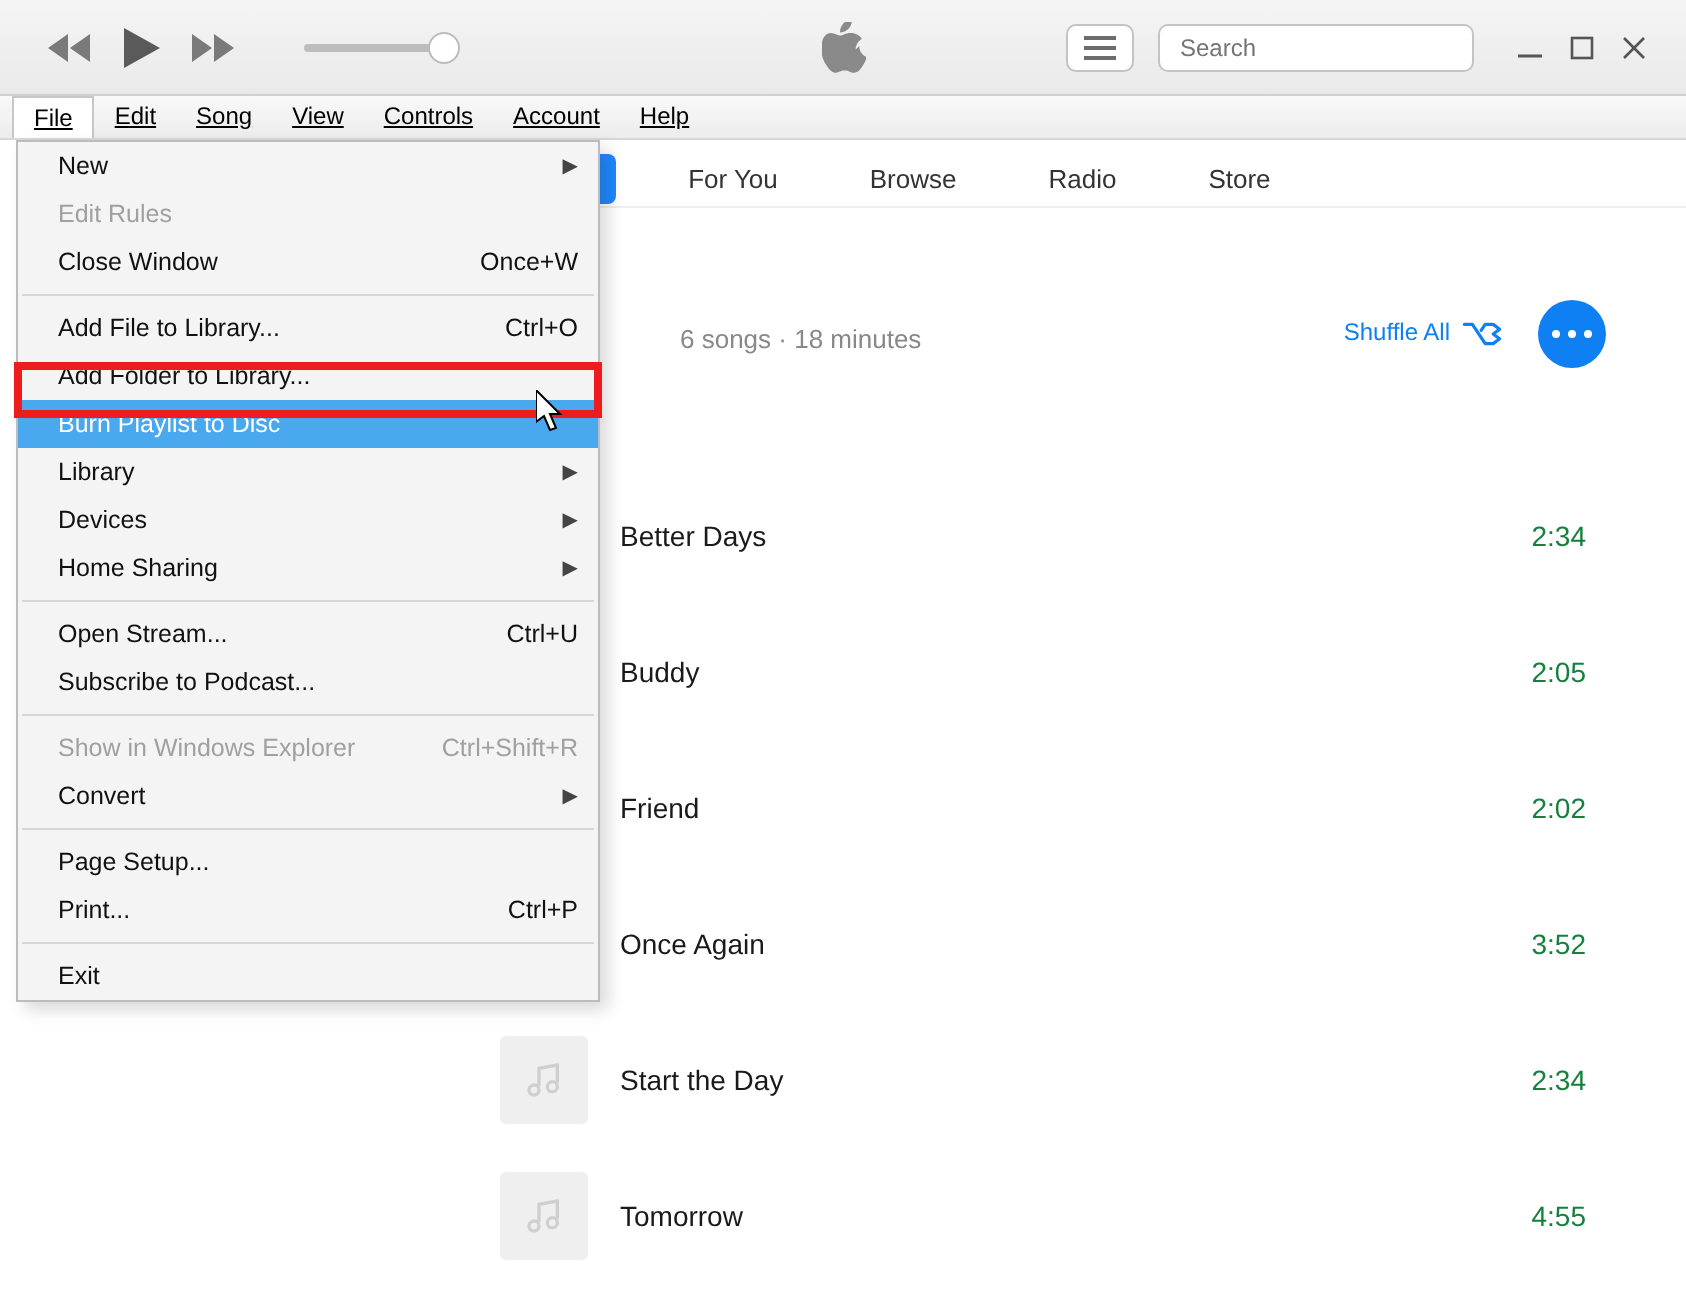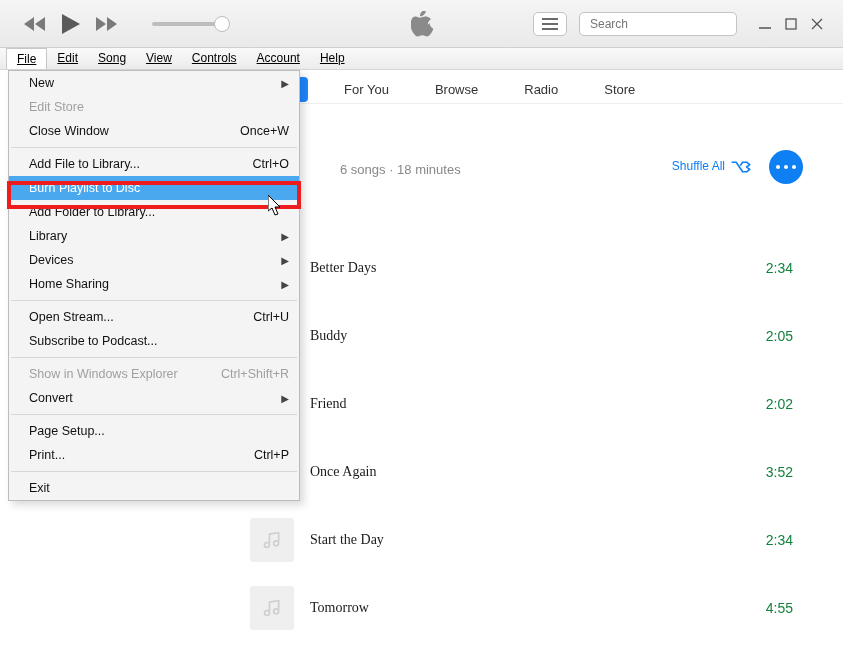--- a/index.html
+++ b/index.html
@@ -105,21 +105,21 @@
   .playlist-sub { font-size:13px; color:#888; margin-top:4px; }
   .shuffle { display:flex; align-items:center; gap:18px; }
   .shuffle-label { color:#0f7ff4; font-size:12px; font-weight:500; display:flex; align-items:flex-start; gap:6px;}
   .dots-btn { width:34px; height:34px; border-radius:50%; background:#0f7ff4; display:flex; align-items:center; justify-content:center;}
   .dots-btn span { width:4px; height:4px; background:#fff; border-radius:50%; margin:0 2px;}
 
   
   .song-list { margin-top: 50px; }
   .song-row { display:flex; align-items:center; padding: 12px 50px 12px 20px; gap: 16px;}
   .song-art { width:44px; height:44px; background:#efefef; border-radius:3px; display:flex; align-items:center; justify-content:center; }
-  .song-name { flex:1; font-size:14px; color:#1a1a1a;font-family:Liberation Serif, serif; }
+  .song-name { flex:1; font-size:14px; color:#1a1a1a; }
   .song-dur { font-size:14px; color:#15803d; }
 
   svg { display:block; }
 </style>
 </head>
 <body>
 
 <div class="top-toolbar">
   <div class="playback-controls">
     <span>
@@ -279,36 +279,36 @@
       </div>
     </div>
 </div>
 
 <div class="dropdown" id="dropdown">
     <div class="dd-item">
       <span>New</span>
       <span class="arrow">▶</span>
     </div>
     <div class="dd-item disabled">
-      <span>Edit Store</span>
+      <span>Edit Rules</span>
     </div>
     <div class="dd-item">
       <span>Close Window</span>
       <span>Once+W</span>
     </div>
     <div class="dd-sep"></div>
     <div class="dd-item">
       <span>Add File to Library...</span>
       <span>Ctrl+O</span>
     </div>
+    <div class="dd-item">
+      <span>Add Folder to Library...</span>
+    </div>
     <div class="dd-item selected">
       <span>Burn Playlist to Disc</span>
-    </div>
-    <div class="dd-item">
-      <span>Add Folder to Library...</span>
     </div>
     <div class="dd-item">
       <span>Library</span>
       <span class="arrow">▶</span>
     </div>
     <div class="dd-item">
       <span>Devices</span>
       <span class="arrow">▶</span>
     </div>
     <div class="dd-item">

